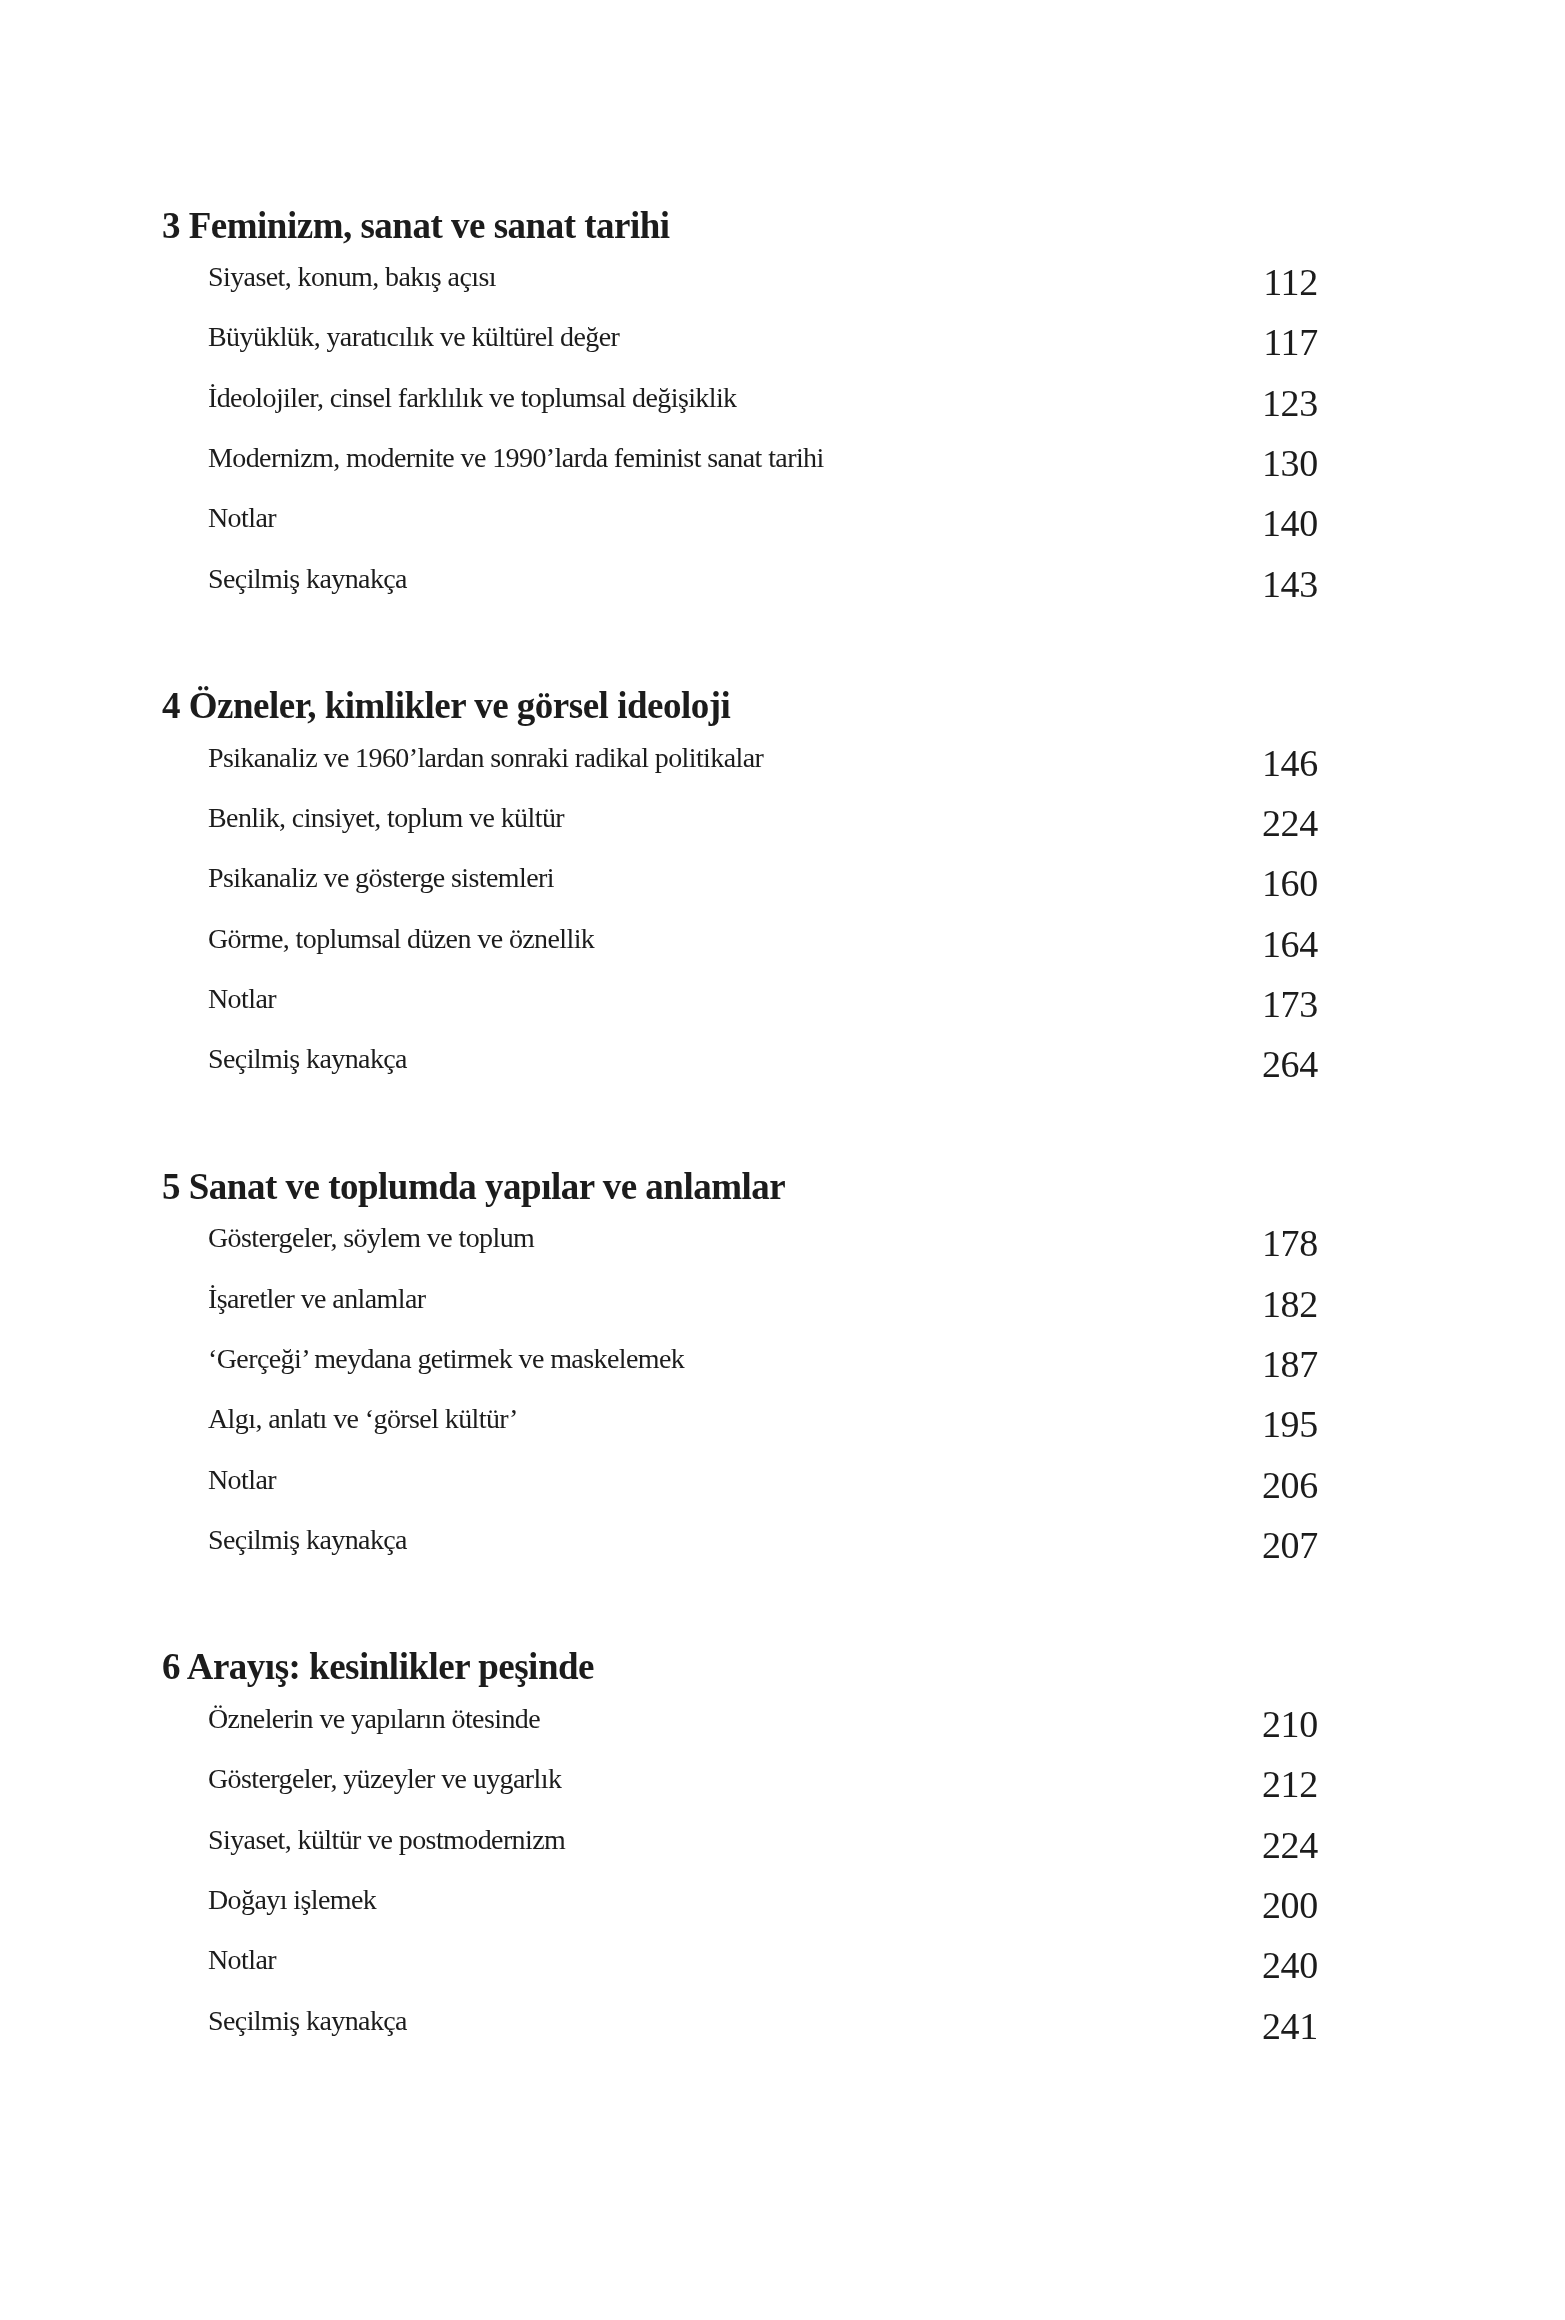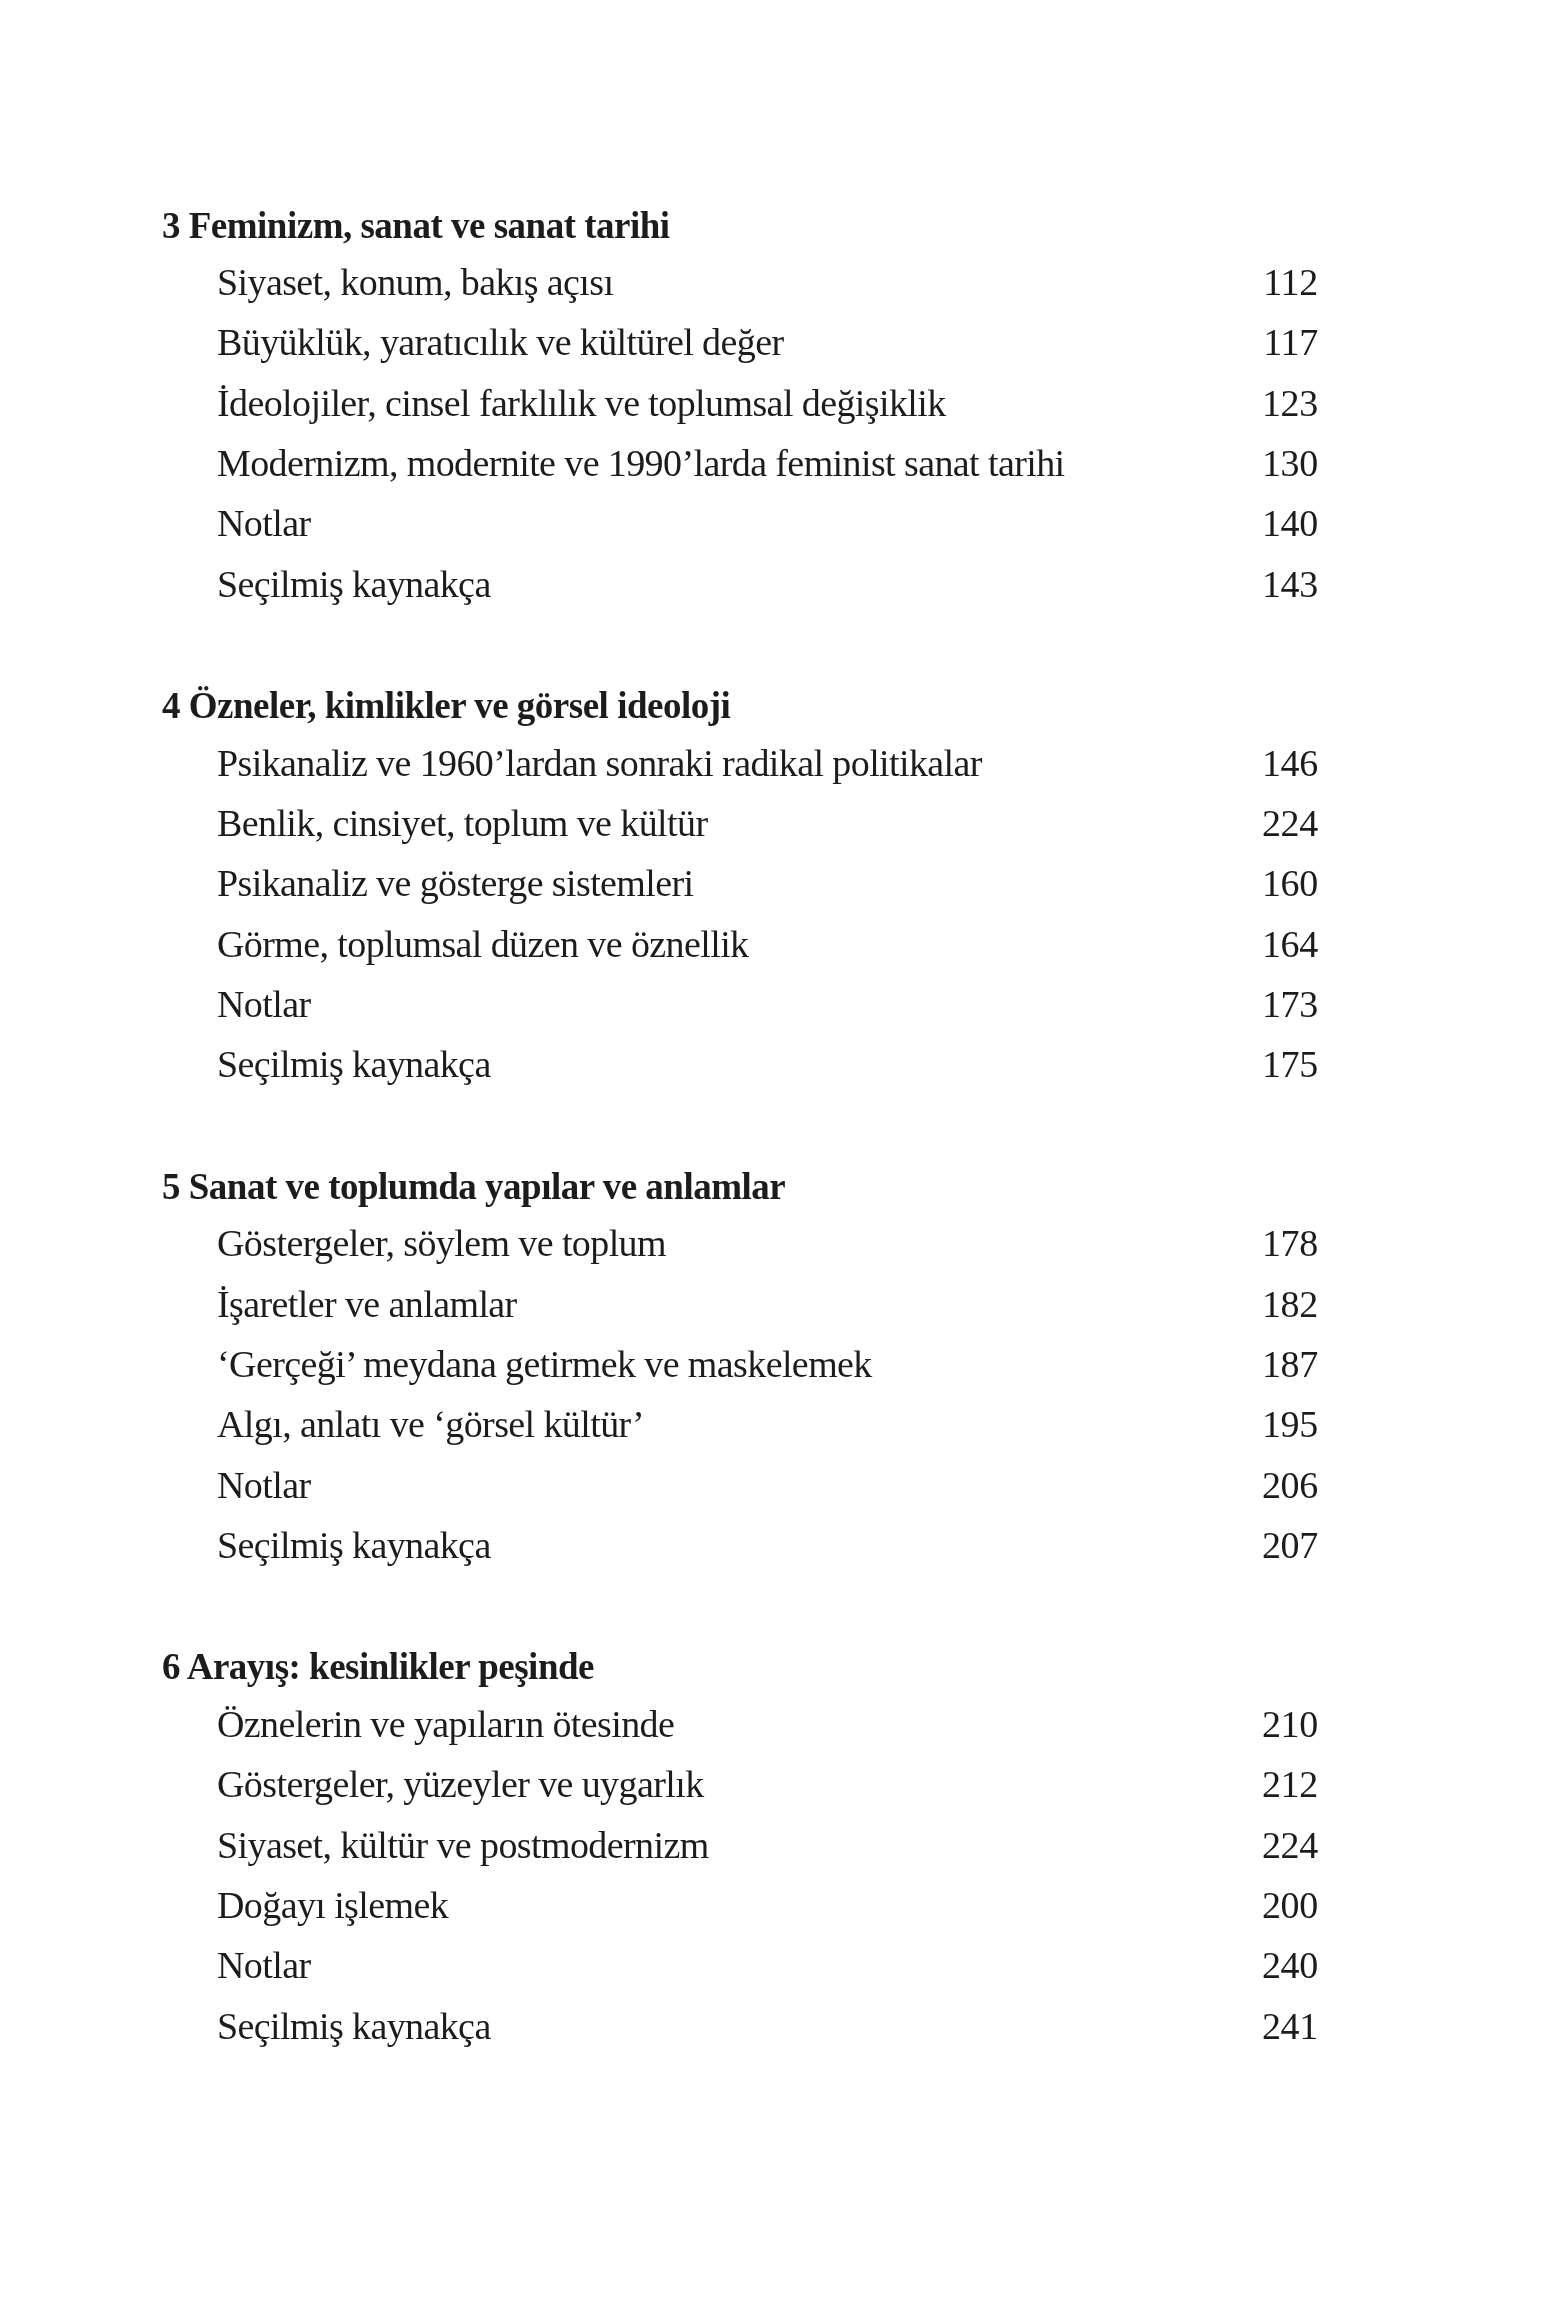--- a/index.html
+++ b/index.html
@@ -28,22 +28,22 @@
       line-height: 1;
     }
     .heading {
       left: 162px;
       font-weight: bold;
       font-size: 37px;
       letter-spacing: -0.5px;
       text-align: center;
     }
     .entry-title {
-      left: 217px;
-      font-size: 38px;
+      left: 208px;
+      font-size: 28px;
       letter-spacing: -0.6px;
     }
     .entry-page {
       right: calc(1565px - 1318px);
       font-size: 38px;
       text-align: left;
       letter-spacing: -0.3px;
     }
   </style>
 </head>
@@ -91,21 +91,21 @@
     <div>
       <div class="line entry-title" style="top: 925px;">Görme, toplumsal düzen ve öznellik</div>
       <div class="line entry-page" style="top: 925px;">164</div>
     </div>
     <div>
       <div class="line entry-title" style="top: 985px;">Notlar</div>
       <div class="line entry-page" style="top: 985px;">173</div>
     </div>
     <div>
       <div class="line entry-title" style="top: 1045px;">Seçilmiş kaynakça</div>
-      <div class="line entry-page" style="top: 1045px;">175</div>
+      <div class="line entry-page" style="top: 1045px;">264</div>
     </div>
     <div class="line heading" style="top: 1168px;">5 Sanat ve toplumda yapılar ve anlamlar</div>
     <div>
       <div class="line entry-title" style="top: 1224px;">Göstergeler, söylem ve toplum</div>
       <div class="line entry-page" style="top: 1224px;">178</div>
     </div>
     <div>
       <div class="line entry-title" style="top: 1285px;">İşaretler ve anlamlar</div>
       <div class="line entry-page" style="top: 1285px;">182</div>
     </div>

